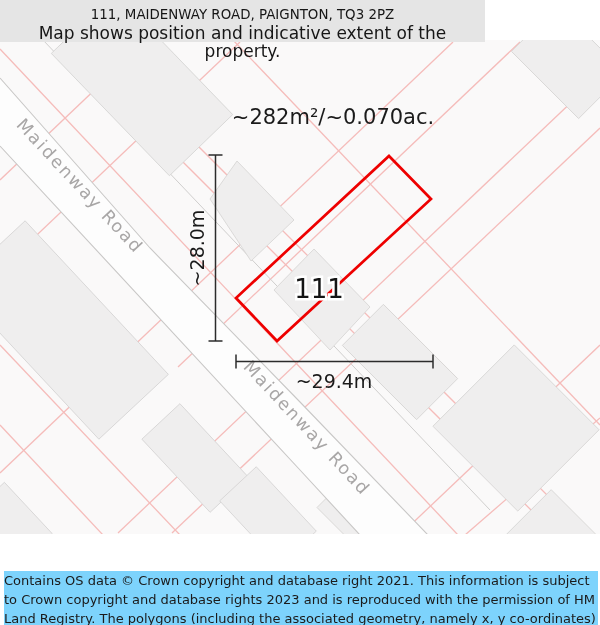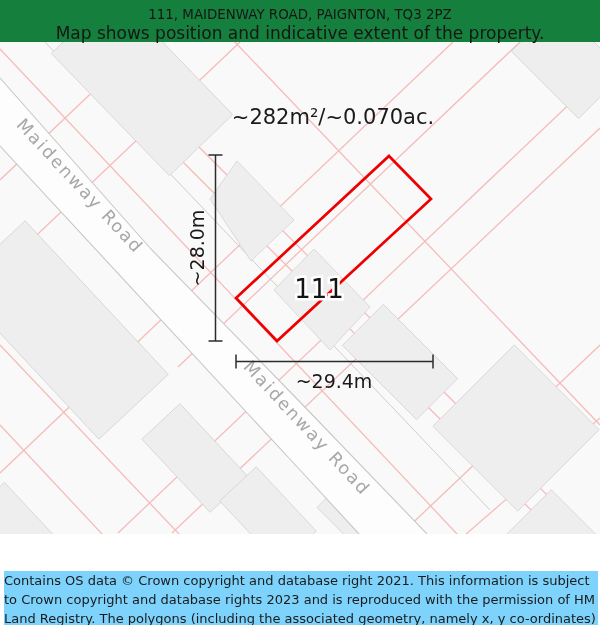--- a/index.html
+++ b/index.html
@@ -1,18 +1,18 @@
 <!DOCTYPE html>
 <html><head>
 <meta charset="utf-8">
 <style>
   html,body{margin:0;padding:0;background:#ffffff;}
   body{width:600px;height:625px;position:relative;overflow:hidden;
        font-family:"DejaVu Sans","Liberation Sans",sans-serif;}
-  .header{position:absolute;top:0;left:0;width:600px;height:42px;background:#15803d;
+  .header{position:absolute;top:0;left:0;width:485px;height:42px;background:#e5e5e5;
           text-align:center;z-index:3;}
   .header .title{font-size:13.4px;color:#161616;margin-top:6px;line-height:18px;}
   .header .subtitle{font-size:17px;color:#161616;line-height:18px;}
   .map-wrap{position:absolute;top:40px;left:0;width:600px;height:494px;z-index:1;}
   svg text{font-family:"DejaVu Sans","Liberation Sans",sans-serif;}
   .road-label{fill:#a8a6a6;font-size:17.5px;letter-spacing:2px;}
   .dim-label{fill:#1a1a1a;font-size:19px;}
   .area-label{fill:#1a1a1a;font-size:21px;}
   .plot-label{fill:#141414;font-size:26px;stroke:#ffffff;stroke-width:5px;
               paint-order:stroke;font-weight:500;}

